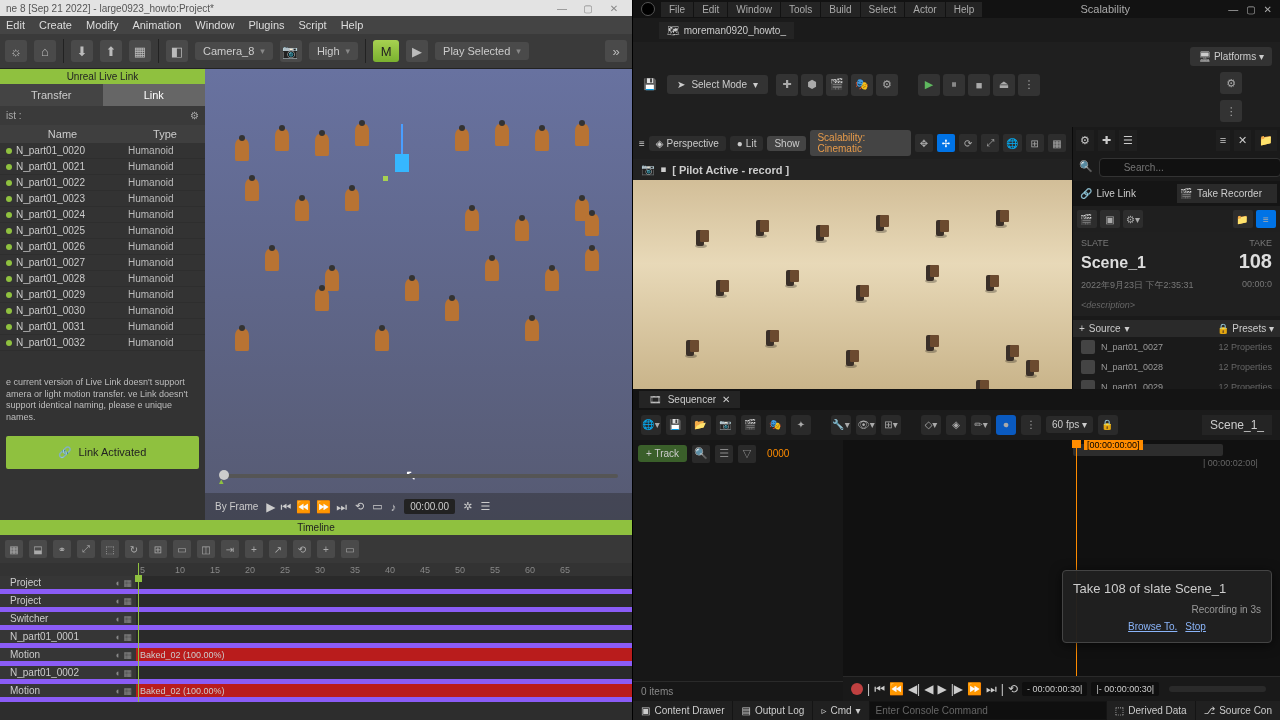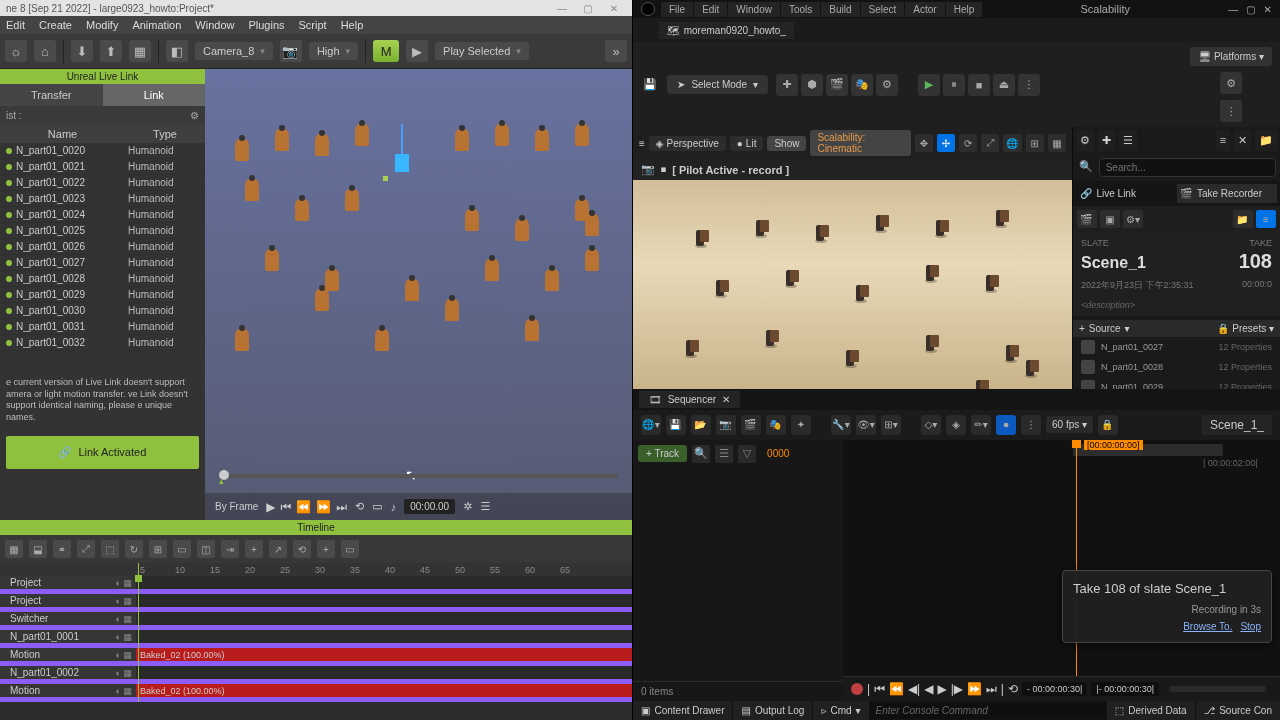--- a/index.html
+++ b/index.html
@@ -97,21 +97,21 @@
 .pilot .cam { color:#888;}
 .pilot .label { font-weight:bold;}
 .vp-img { flex:1; background: linear-gradient(180deg, #d2be98 0%, #e8d9b8 40%, #c9b48a 100%); position:relative; margin:0 0 0 0;}
 .soldier { position:absolute; width:14px; height:26px; }
 .soldier .bod { width:8px;height:16px;background:#3a2f28;position:absolute;bottom:0;left:3px;border-radius:2px;}
 .soldier .shd { width:9px;height:12px;background:#6b4a2f;position:absolute;bottom:4px;left:7px;border-radius:1px;}
 .soldier .shadow { position:absolute; bottom:-2px; left:2px; width:12px; height:4px; background:rgba(0,0,0,0.25); border-radius:50%;}
 
 .ue-rightpanel { width:208px; background:#1a1a1a; display:flex;flex-direction:column; border-left:1px solid #0a0a0a;}
 .searchbar { display:flex; padding:4px; gap:4px;}
-.searchbar input { flex:1; background:#111; border:1px solid #333; color:#888; padding:3px 6px; font-size:10px; border-radius:4px;}
+.searchbar input { flex:1; background:#111; border:1px solid #333; color:#888; padding:3px 24px; font-size:10px; border-radius:4px;}
 .searchbar .si { color:#888; padding:2px;}
 .rp-tabs { display:flex; background:#151515; padding:3px;}
 .rp-tabs .t { flex:1; padding:4px; font-size:10px; display:flex;align-items:center;gap:4px;}
 .rp-tabs .t.active { background:#2a2a2a;}
 .rp-tb { display:flex; gap:3px; padding:4px; background:#1f1f1f;}
 .rp-tb .b { width:20px;height:18px;background:#2d2d2d;border-radius:2px;display:flex;align-items:center;justify-content:center;color:#aaa;font-size:10px;}
 .slate-area { padding:6px 8px; background:#202020;}
 .slate-row { display:flex; justify-content:space-between; font-size:9px; color:#777;}
 .slate-big { display:flex; justify-content:space-between; align-items:baseline; margin-top:2px;}
 .slate-big .scene { font-size:16px; font-weight:bold; color:#ddd;}
@@ -119,21 +119,21 @@
 .slate-meta { font-size:9px; color:#777; margin-top:6px; display:flex; justify-content:space-between;}
 .slate-desc { font-size:9px; color:#666; margin-top:8px; font-style:italic;}
 .srchdr { background:#2a2a2a; padding:3px 6px; font-size:10px; display:flex; align-items:center; gap:4px; margin-top:4px;}
 .srclist .srcrow { display:flex; align-items:center; gap:6px; padding:3px 8px; font-size:9px; color:#999;}
 .srclist .srcrow .sklt { width:14px; height:14px; background:#444; border-radius:2px;}
 .srclist .srcrow .props { margin-left:auto; color:#666;}
 
 .popup { position:absolute; right:8px; bottom:58px; width:210px; background:rgba(32,32,32,0.97); border:1px solid #444; border-radius:4px; padding:10px; box-shadow:0 2px 12px rgba(0,0,0,0.6);}
 .popup .pt { font-size:13px; margin-bottom:8px;}
 .popup .ps { font-size:10px; color:#999; text-align:right; margin-bottom:6px;}
-.popup .pb { display:flex; justify-content:flex-end; gap:8px;}
+.popup .pb { display:flex; justify-content:center; gap:8px;}
 .popup .pb span { font-size:10px; color:#8ab4f8; text-decoration:underline;}
 
 
 .seq-tab { display:flex; background:#141414; padding:2px 6px;}
 .seq-tab .t { background:#242424; padding:3px 10px; font-size:10px; display:flex;align-items:center;gap:6px;}
 .seq-tb { display:flex; align-items:center; gap:5px; padding:5px 8px; background:#1b1b1b;}
 .seq-tb .b { width:20px;height:20px;background:#2a2a2a;border-radius:3px;display:flex;align-items:center;justify-content:center;color:#aaa;font-size:10px;}
 .seq-tb .b.rec { background:#0a5ac0;}
 .seq-tb .fps { background:#2a2a2a; padding:3px 6px; border-radius:3px; font-size:10px;}
 .seq-tb .scenelbl { margin-left:auto; background:#242424; padding:3px 8px; font-size:12px;}
@@ -151,21 +151,21 @@
 .seq-right .ph { position:absolute; top:3px; bottom:22px; left:233px; width:1px; background:#ff8c00;}
 .seq-right .ph::before { content:''; position:absolute; top:-3px; left:-4px; width:9px; height:8px; background:#ff8c00;}
 .seq-right .ph .lbl { position:absolute; top:-3px; left:8px; background:#ff8c00; color:#000; padding:0 3px; font-size:9px; white-space:nowrap;}
 .transport { position:absolute; bottom:0; left:0; right:0; display:flex; align-items:center; gap:4px; padding:5px 8px; background:#191919; border-top:1px solid #2a2a2a;}
 .transport .tbtn { color:#ccc; font-size:12px; }
 .transport .tbtn.rec { width:12px;height:12px;background:#c04040;border-radius:50%;}
 .transport .tc { background:#0f0f0f; padding:2px 5px; font-size:9px; border-radius:2px;}
 .transport .scrub { flex:1; height:6px; background:#2a2a2a; border-radius:3px; margin:0 6px; position:relative;}
 .statusbar { display:flex; align-items:center; gap:1px; padding:0; background:#141414; font-size:10px;}
 .statusbar .sb { background:#202020; padding:4px 8px; display:flex;align-items:center;gap:4px;}
-.statusbar .cmd { background:#0f0f0f; padding:3px 6px; color:#666; font-style:italic; }
+.statusbar .cmd { background:#0f0f0f; padding:3px 6px; color:#666; }
 </style>
 </head>
 <body>
 
 <div class="root">
 
   <div class="left-app">
     <div class="maya-title">
       <span>ne 8 [Sep 21 2022] - large0923_howto:Project*</span>
       <div class="wincontrols">

